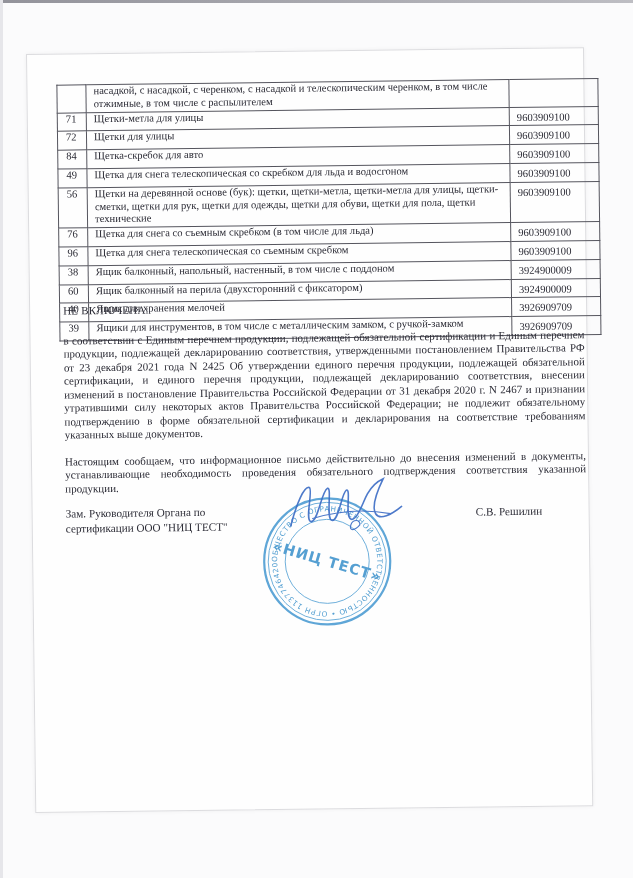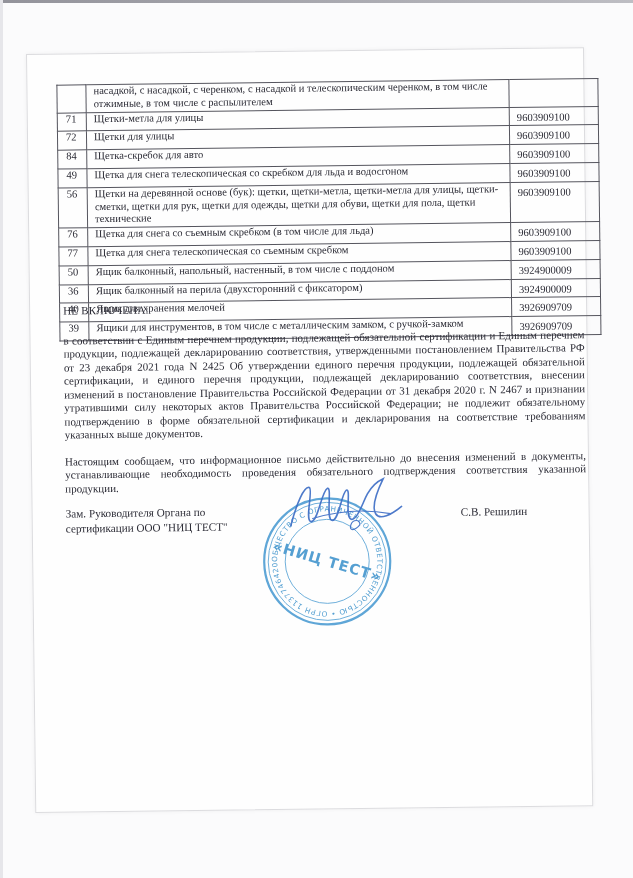--- a/index.html
+++ b/index.html
@@ -28,21 +28,21 @@
   table.products td.num{width:17px;padding-left:8px;}
   table.products td.desc{width:412px;padding-left:7px;}
   table.products td.code{width:78px;padding-left:7px;padding-top:4px;}
   
   .text-block{position:absolute;left:33px;top:250px;width:521px;
     font-size:11px;line-height:13.5px;color:#2c2c36;}
   .nv-heading{margin:0 0 16px 0;font-size:11px;letter-spacing:.2px;}
   .text-block p{margin:0 0 13px 0;text-align:justify;}
   
   .sig-role{position:absolute;left:33px;top:452px;font-size:11.2px;line-height:15px;z-index:1;}
-  .sig-name{position:absolute;left:428px;top:456px;font-size:11.2px;z-index:1;}
+  .sig-name{position:absolute;left:443px;top:456px;font-size:11.2px;z-index:1;}
   .stamp{position:absolute;left:224px;top:440px;width:140px;height:140px;z-index:2;opacity:.88;}
   .stamp svg text{font-family:"DejaVu Sans","Liberation Sans",sans-serif;}
   .signature-scrawl{position:absolute;left:252px;top:422px;width:128px;height:62px;z-index:3;opacity:.9;}
 </style>
 </head>
 <body>
 
 <div class="scan-top-strip"></div>
 <div class="scan-left-strip"></div>
 
@@ -80,31 +80,31 @@
             <td class="num">56</td>
             <td class="desc">Щетки на деревянной основе (бук): щетки, щетки-метла, щетки-метла для улицы, щетки-сметки, щетки для рук, щетки для одежды, щетки для обуви, щетки для пола, щетки технические</td>
             <td class="code">9603909100</td>
           </tr>
           <tr>
             <td class="num">76</td>
             <td class="desc">Щетка для снега со съемным скребком (в том числе для льда)</td>
             <td class="code">9603909100</td>
           </tr>
           <tr>
-            <td class="num">77</td>
+            <td class="num">96</td>
             <td class="desc">Щетка для снега телескопическая со съемным скребком</td>
             <td class="code">9603909100</td>
           </tr>
           <tr>
-            <td class="num">50</td>
+            <td class="num">38</td>
             <td class="desc">Ящик балконный, напольный, настенный, в том числе с поддоном</td>
             <td class="code">3924900009</td>
           </tr>
           <tr>
-            <td class="num">36</td>
+            <td class="num">60</td>
             <td class="desc">Ящик балконный на перила (двухсторонний с фиксатором)</td>
             <td class="code">3924900009</td>
           </tr>
           <tr>
             <td class="num">40</td>
             <td class="desc">Ящик для хранения мелочей</td>
             <td class="code">3926909709</td>
           </tr>
           <tr>
             <td class="num">39</td>

